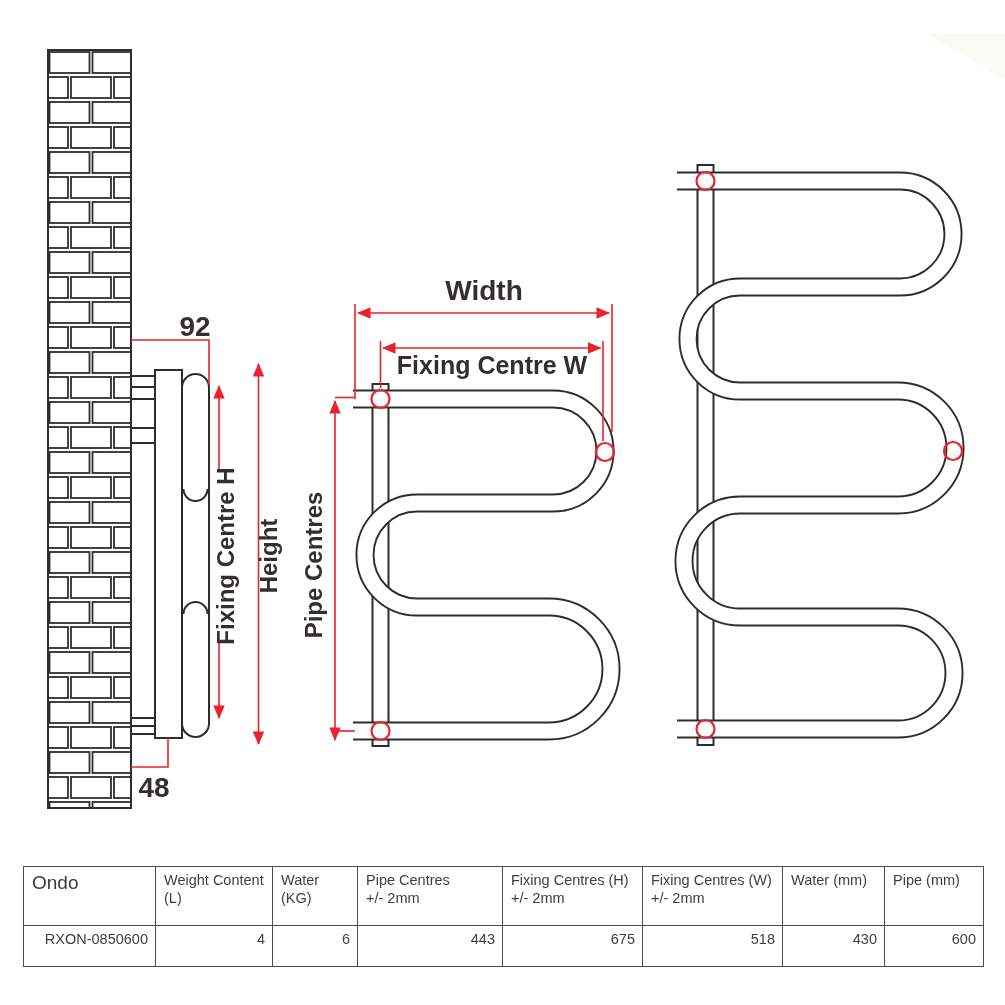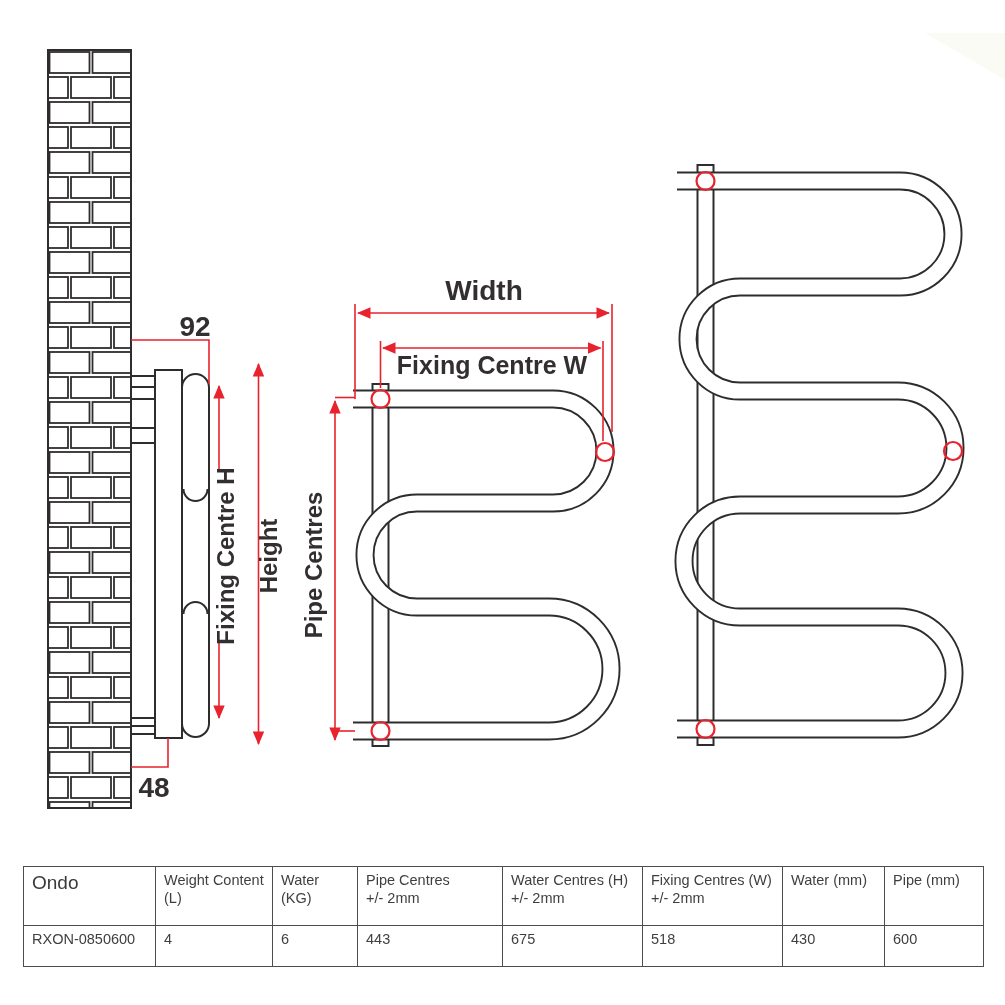--- a/index.html
+++ b/index.html
@@ -13,21 +13,21 @@
   #spec-table-wrap{position:absolute;left:23px;top:866px;width:960px;}
   table.spec{
     border-collapse:collapse;table-layout:fixed;width:960px;
     color:#3f3f3f;font-size:14.5px;background:#fff;
   }
   table.spec td{
     border:1.5px solid #4d4d4d;vertical-align:top;
     padding:4px 7px 14px 8px;line-height:1.25;overflow:hidden;white-space:nowrap;margin-top:6px;
   }
   table.spec thead td{height:40px;}
-  table.spec tbody td{height:22px;}
+  table.spec tbody td{height:22px;text-align:right;}
   .product-name{font-size:19px;color:#3a3a3a;}
   .hdr2{display:block;}
 </style>
 </head>
 <body>
 
 <div id="canvas">
 
 <svg id="diagram-svg" width="1005" height="860" viewBox="0 0 1005 860" xmlns="http://www.w3.org/2000/svg">
   <defs>
@@ -123,21 +123,21 @@
         </td>
         <td>
           <span>Water</span>
           <span class="hdr2">(KG)</span>
         </td>
         <td>
           <span>Pipe Centres</span>
           <span class="hdr2">+/- 2mm</span>
         </td>
         <td>
-          <span>Water Centres (H)</span>
+          <span>Fixing Centres (H)</span>
           <span class="hdr2">+/- 2mm</span>
         </td>
         <td>
           <span>Fixing Centres (W)</span>
           <span class="hdr2">+/- 2mm</span>
         </td>
         <td>Water (mm)</td>
         <td>Pipe (mm)</td>
       </tr>
     </thead>

